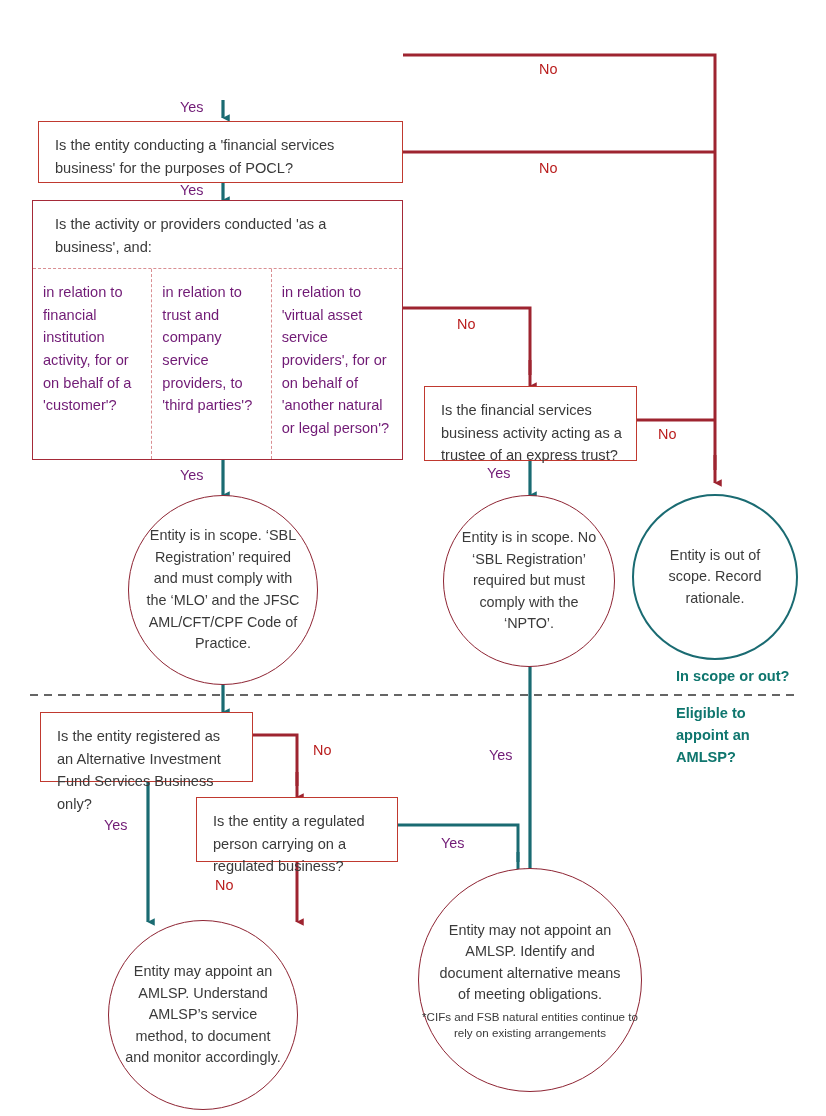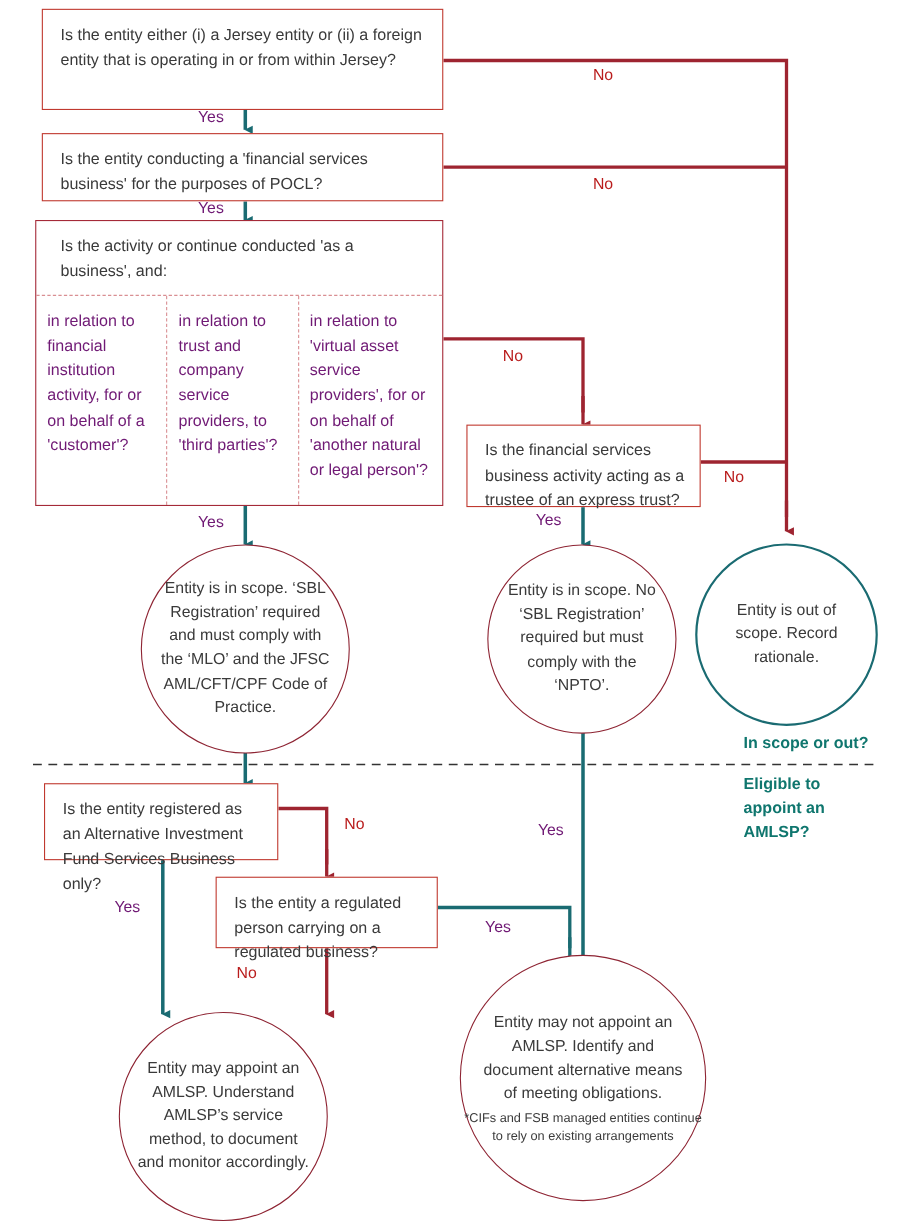--- a/index.html
+++ b/index.html
@@ -160,30 +160,27 @@
 
     <path d="M253,735 L297,735 L297,786" fill="none" stroke="#9e2430" stroke-width="3"></path>
     <line x1="297" y1="772" x2="297" y2="797" stroke="#9e2430" stroke-width="3" marker-end="url(#ahR)"></line>
 
     <line x1="297" y1="862" x2="297" y2="922" stroke="#9e2430" stroke-width="3" marker-end="url(#ahR)"></line>
 
     <path d="M398,825 L518,825 L518,862" fill="none" stroke="#1a6b72" stroke-width="3"></path>
     <line x1="518" y1="852" x2="518" y2="872" stroke="#1a6b72" stroke-width="3" marker-end="url(#ahT)"></line>
   </svg>
 
-  <div class="dbox" style="left:38px; top:8px; width:365px; height:92px;">
-    <span>Is the entity either (i) a Jersey entity or (ii) a foreign entity that is operating in or from within Jersey?</span>
-  </div>
 
   <div class="dbox" style="left:38px; top:121px; width:365px; height:62px;">
     <span>Is the entity conducting a 'financial services business' for the purposes of POCL?</span>
   </div>
 
   <div class="combo" style="left:32px; top:200px; width:371px; height:260px;">
-    <div class="combo-head">Is the activity or continue conducted 'as a business', and:</div>
+    <div class="combo-head">Is the activity or providers conducted 'as a business', and:</div>
     <div class="combo-cols">
       <div class="combo-col">in relation to financial institution activity, for or on behalf of a 'customer'?</div>
       <div class="combo-col">in relation to trust and company service providers, to 'third parties'?</div>
       <div class="combo-col wide">in relation to 'virtual asset service providers', for or on behalf of 'another natural or legal person'?</div>
     </div>
   </div>
 
   <div class="dbox" style="left:424px; top:386px; width:213px; height:75px;">
     <span>Is the financial services business activity acting as a trustee of an express trust?</span>
   </div>
@@ -207,21 +204,21 @@
   <div class="circ red" style="left:108px; top:920px; width:190px; height:190px;">
     <div class="main">Entity may appoint an AMLSP. Understand AMLSP’s service method, to document and monitor accordingly.</div>
   </div>
 
   <div class="circ teal" style="left:632px; top:494px; width:166px; height:166px;">
     <div class="main">Entity is out of scope. Record rationale.</div>
   </div>
 
   <div class="circ red" style="left:418px; top:868px; width:224px; height:224px;">
     <div class="main">Entity may not appoint an AMLSP. Identify and document alternative means of meeting obligations.</div>
-    <div class="note">*CIFs and FSB managed entities continue to rely on existing arrangements</div>
+    <div class="note">*CIFs and FSB natural entities continue to rely on existing arrangements</div>
   </div>
 
   <div class="lbl yes" style="left:180px; top:99px;">Yes</div>
   <div class="lbl no" style="left:539px; top:61px;">No</div>
 
   <div class="lbl yes" style="left:180px; top:182px;">Yes</div>
   <div class="lbl no" style="left:539px; top:160px;">No</div>
 
   <div class="lbl yes" style="left:180px; top:467px;">Yes</div>
   <div class="lbl no" style="left:457px; top:316px;">No</div>

